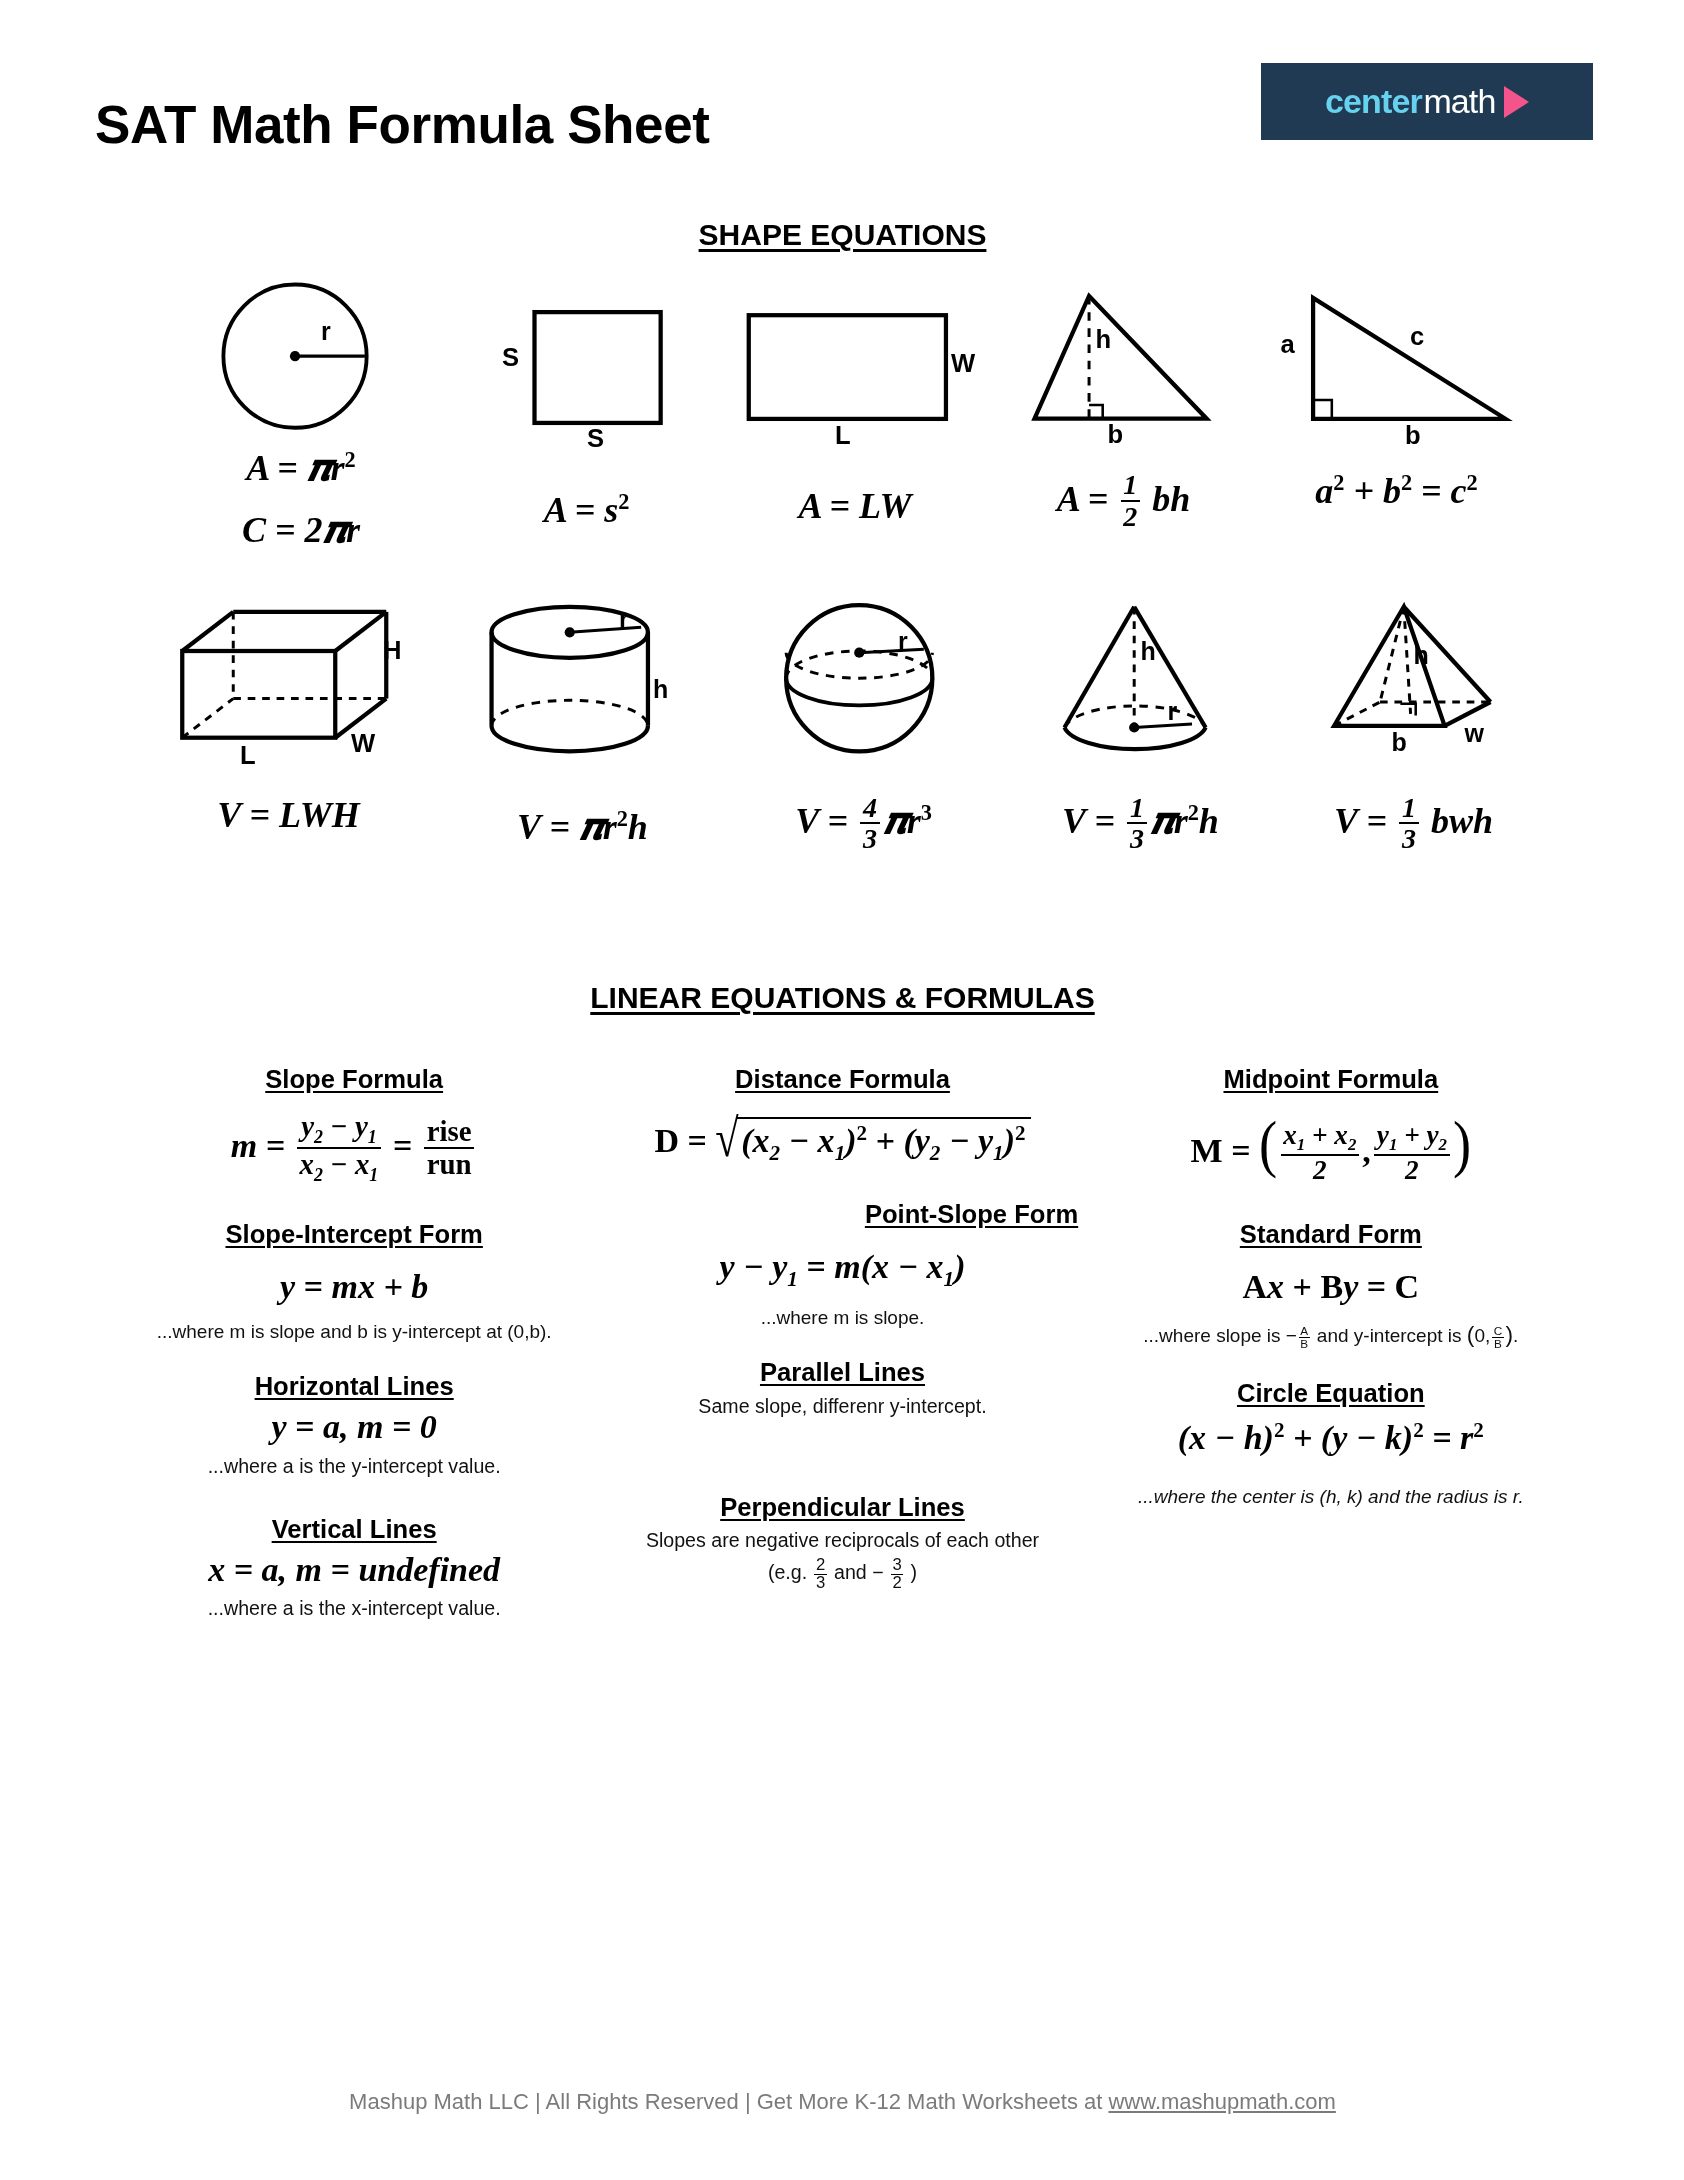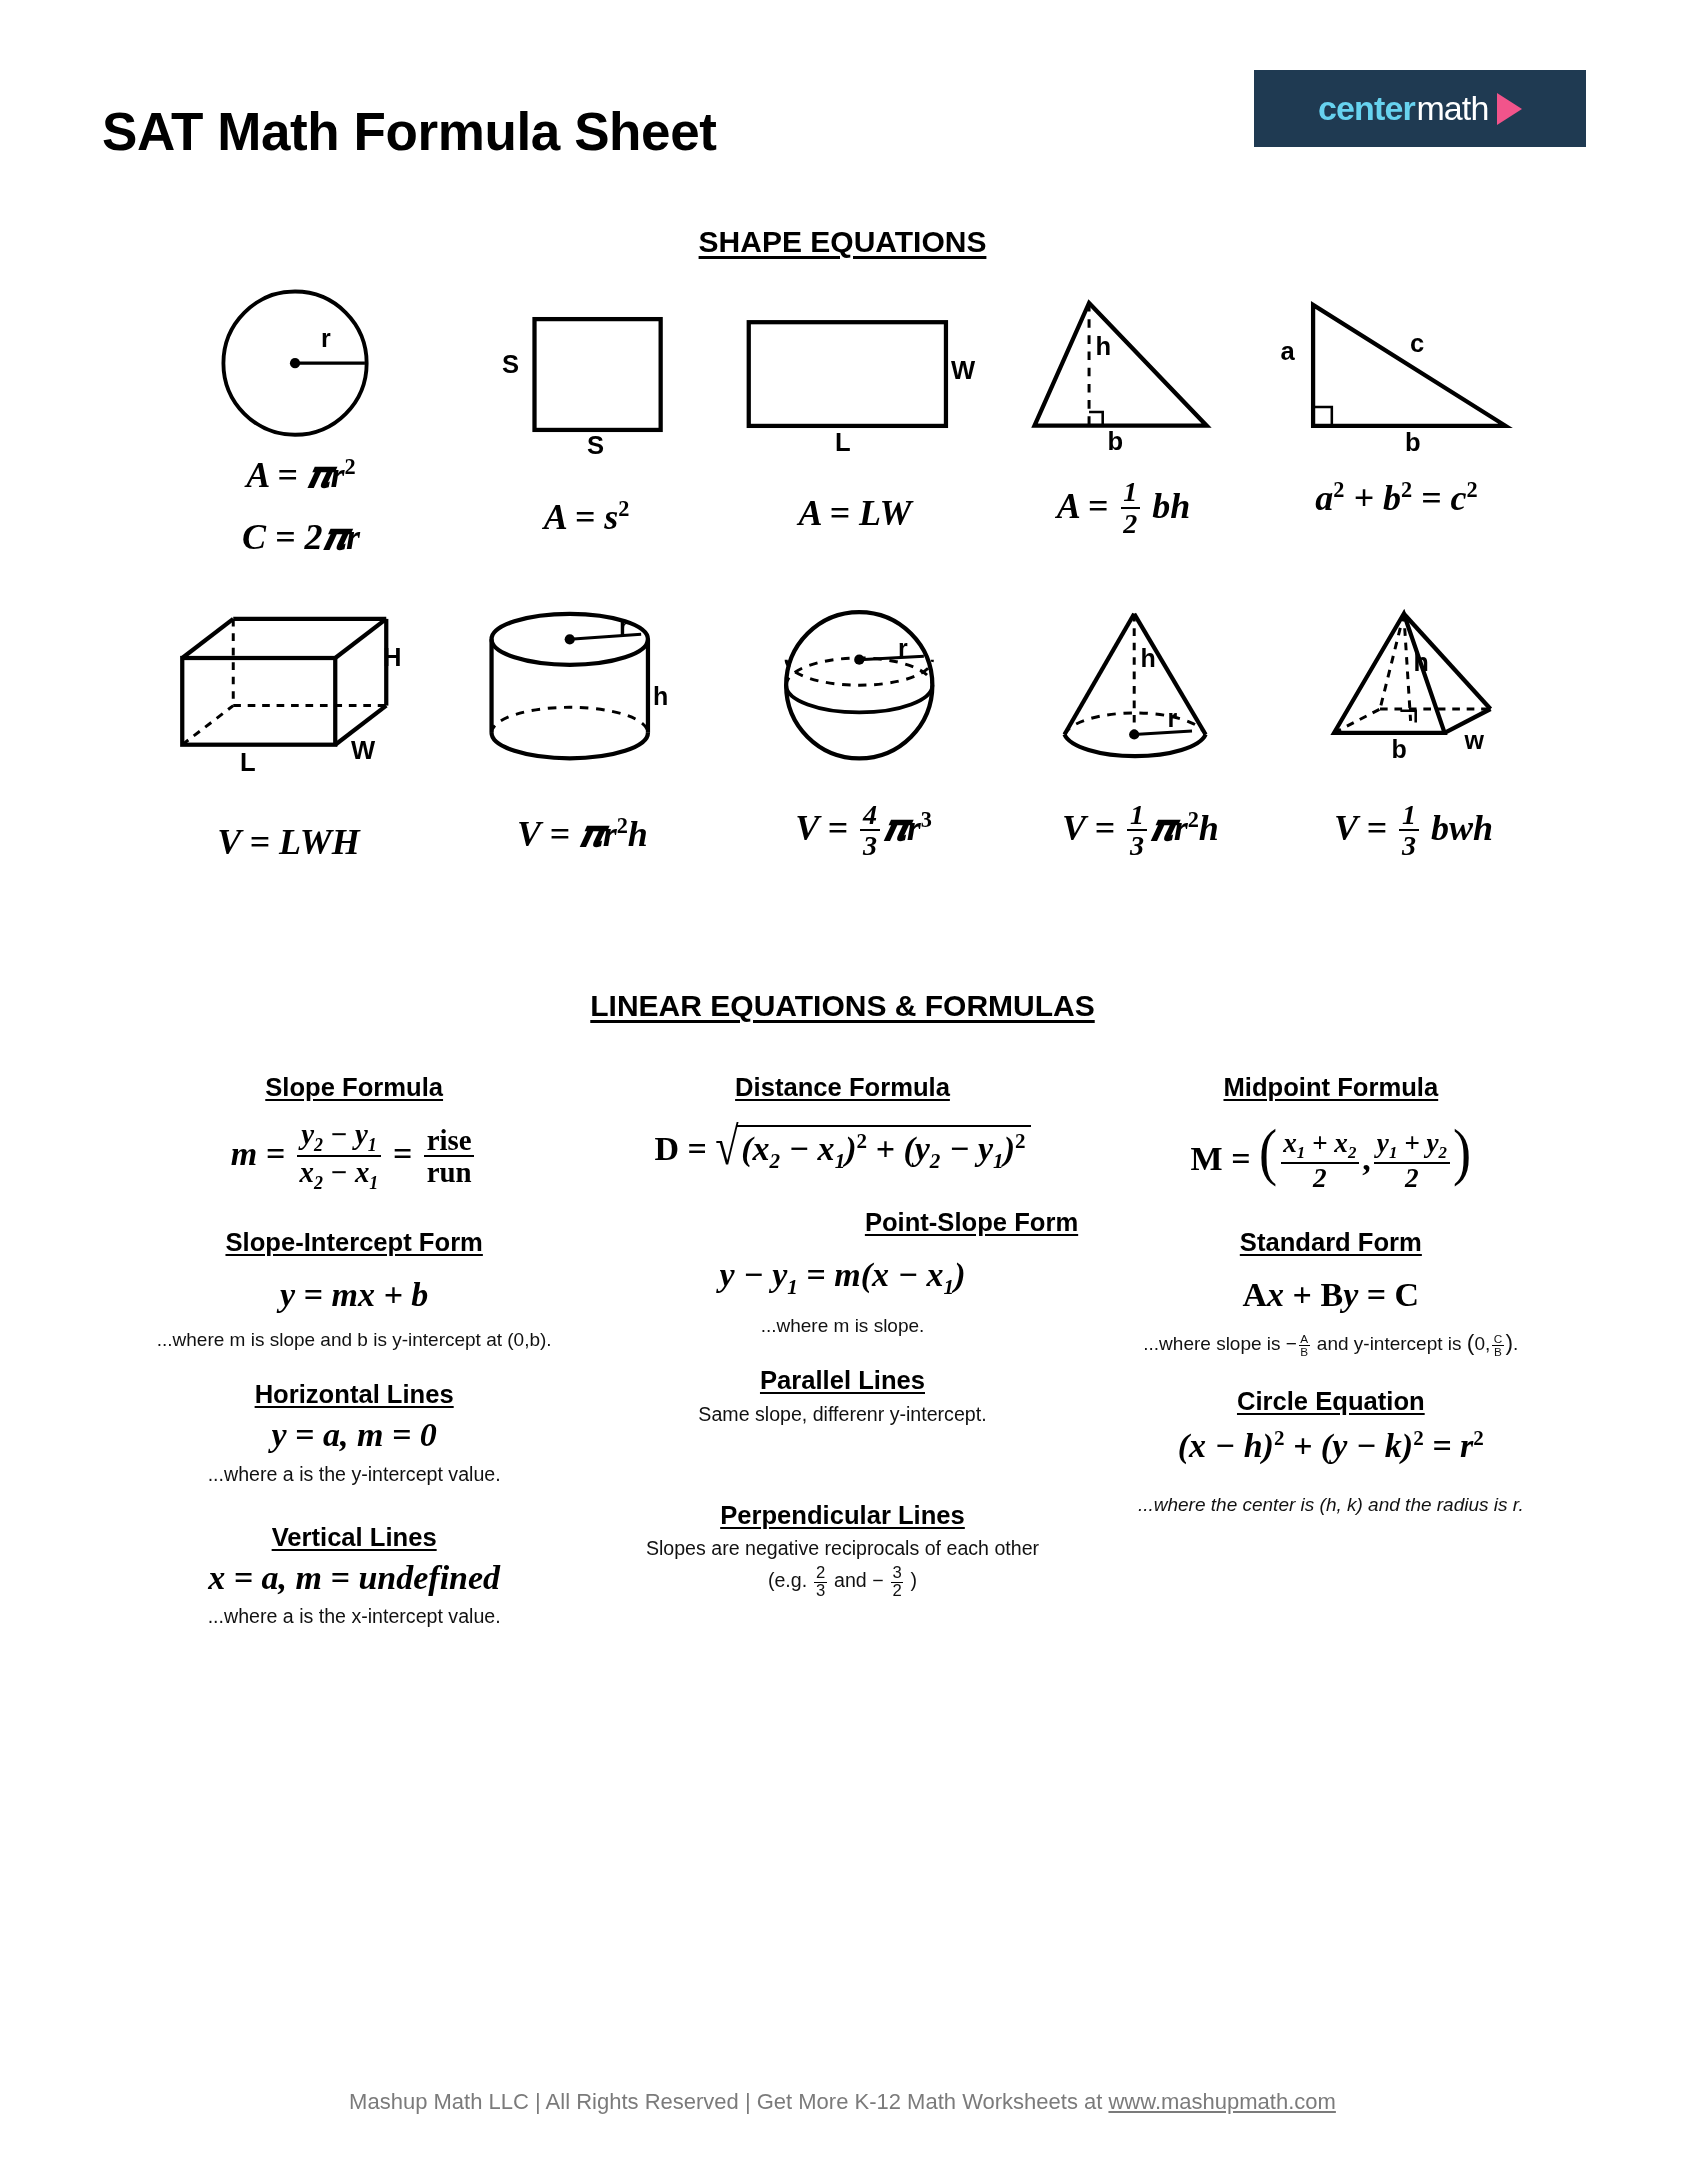--- a/index.html
+++ b/index.html
@@ -6,21 +6,21 @@
   html, body { margin:0; padding:0; }
   body {
     width: 1685px;
     height: 2181px;
     background: #ffffff;
     font-family: "Liberation Sans", sans-serif;
     color: #000000;
     position: relative;
     overflow: hidden;
   }
-  .page { position: relative; width: 1685px; height: 2181px; padding: 7px; }
+  .page { position: relative; width: 1685px; height: 2181px; padding: 0; }
 
   
   .header { position: relative; height: 170px; }
   .title {
     position: absolute;
     left: 95px; top: 94px;
     font-size: 53px;
     font-weight: bold;
     letter-spacing: -0.4px;
   }
@@ -248,21 +248,21 @@
           <line x1="80" y1="14" x2="260" y2="14" stroke="#000" stroke-width="5"></line>
           <line x1="260" y1="14" x2="260" y2="116" stroke="#000" stroke-width="5"></line>
           <line x1="80" y1="14" x2="80" y2="116" stroke="#000" stroke-width="3.5" stroke-dasharray="9 8"></line>
           <line x1="80" y1="116" x2="260" y2="116" stroke="#000" stroke-width="3.5" stroke-dasharray="9 8"></line>
           <line x1="20" y1="162" x2="80" y2="116" stroke="#000" stroke-width="3.5" stroke-dasharray="9 8"></line>
         </svg>
         <div style="position:absolute;left:218px;top:36px;font-size:25.6px;font-weight:bold;">H</div>
         <div style="position:absolute;left:186px;top:129px;font-size:25.6px;font-weight:bold;">W</div>
         <div style="position:absolute;left:75px;top:141px;font-size:25.6px;font-weight:bold;">L</div>
       </div>
-      <div class="formula" style="margin-top:44px;">V = LWH</div>
+      <div class="formula" style="margin-top:24px;">V = LWH</div>
     </div>
 
     <div class="shape-cell" style="width:281px;">
       <div class="shape-art" style="width:213px;height:170px;">
         <svg width="213" height="170" viewBox="0 0 250 200">
           <ellipse cx="110" cy="38" rx="92" ry="30" fill="none" stroke="#000" stroke-width="5"></ellipse>
           <line x1="18" y1="38" x2="18" y2="148" stroke="#000" stroke-width="5"></line>
           <line x1="202" y1="38" x2="202" y2="148" stroke="#000" stroke-width="5"></line>
           <path d="M18,148 A92,30 0 0 0 202,148" fill="none" stroke="#000" stroke-width="5"></path>
           <path d="M18,148 A92,30 0 0 1 202,148" fill="none" stroke="#000" stroke-width="3.5" stroke-dasharray="10 9"></path>

